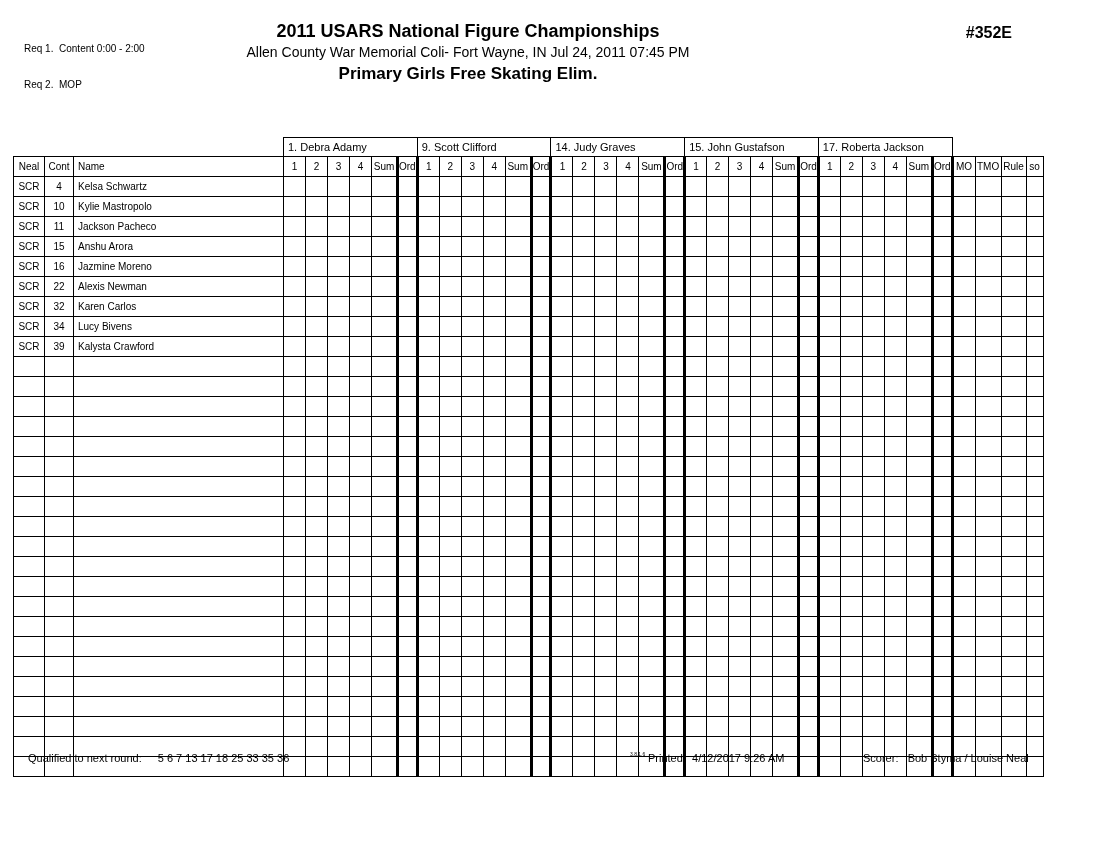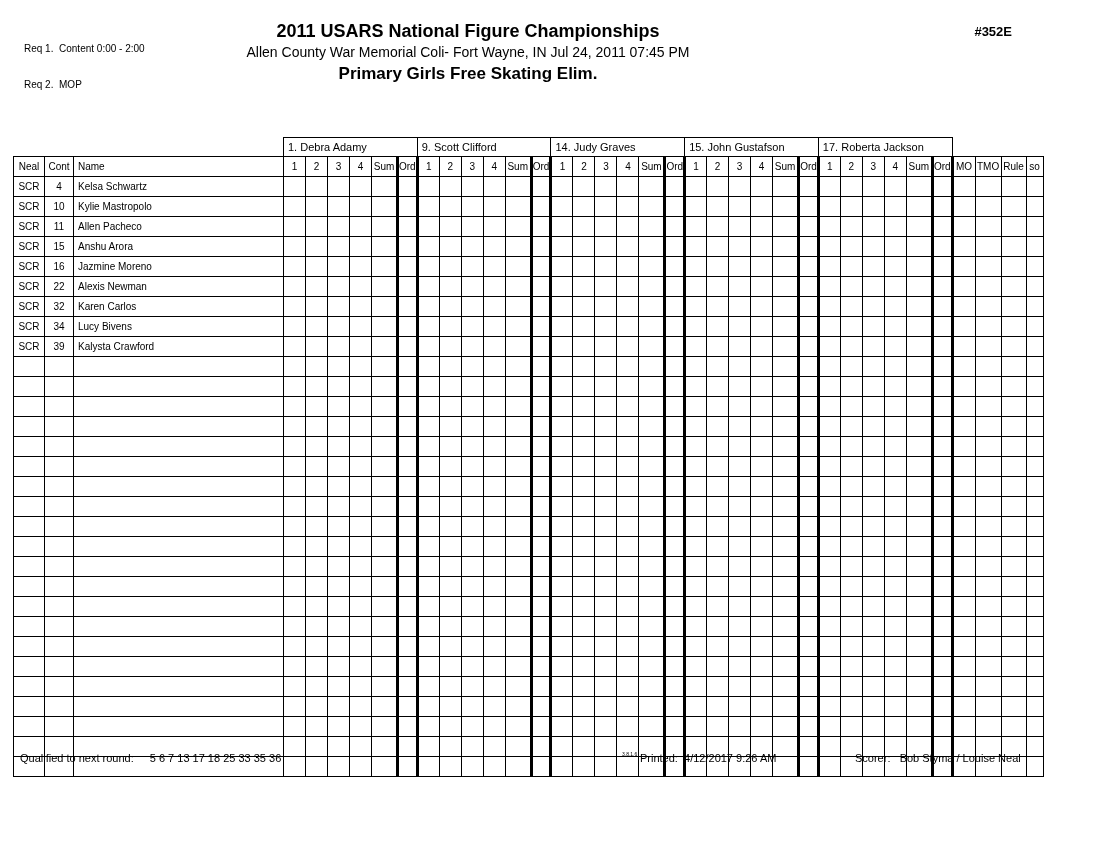--- a/index.html
+++ b/index.html
@@ -22,21 +22,21 @@
     left: 24px;
     top: 19px;
     font-size: 10px;
     line-height: 12px;
     white-space: pre;
   }
   .doc-number {
     position: absolute;
     right: 88px;
     top: 24px;
-    font-size: 13px;
+    font-size: 16px;
     font-weight: bold;
   }
   .center-head {
     position: absolute;
     left: 0;
     top: 20px;
     width: 936px;
     text-align: center;
   }
   .title-main   { font-size: 18px; font-weight: bold; line-height: 22px; }
@@ -76,21 +76,21 @@
     padding-left: 4px;
   }
   table.results td.ord {
     border-left: 3px solid #000;
     border-right: 3px solid #000;
   }
 
   
   .footer {
     position: absolute;
-    left: 0;
+    left: 8px;
     top: 752px;
     width: 1084px;
     height: 16px;
     font-size: 11px;
   }
   .footer .qualified { position: absolute; left: 20px;  top: 0; }
   .footer .version   { position: absolute; left: 622px; top: -1px; font-size: 5px; }
   .footer .printed   { position: absolute; left: 640px; top: 0; }
   .footer .scorer    { position: absolute; left: 855px; top: 0; }
   .gap { display: inline-block; width: 16px; }
@@ -277,21 +277,21 @@
             <td class=""></td>
             <td class="ord"></td>
             <td></td>
             <td></td>
             <td></td>
             <td></td>
           </tr>
           <tr class="data-row">
             <td>SCR</td>
             <td>11</td>
-            <td class="name-col">Allen Pacheco</td>
+            <td class="name-col">Jackson Pacheco</td>
             <td class=""></td>
             <td class=""></td>
             <td class=""></td>
             <td class=""></td>
             <td class=""></td>
             <td class="ord"></td>
             <td class=""></td>
             <td class=""></td>
             <td class=""></td>
             <td class=""></td>

